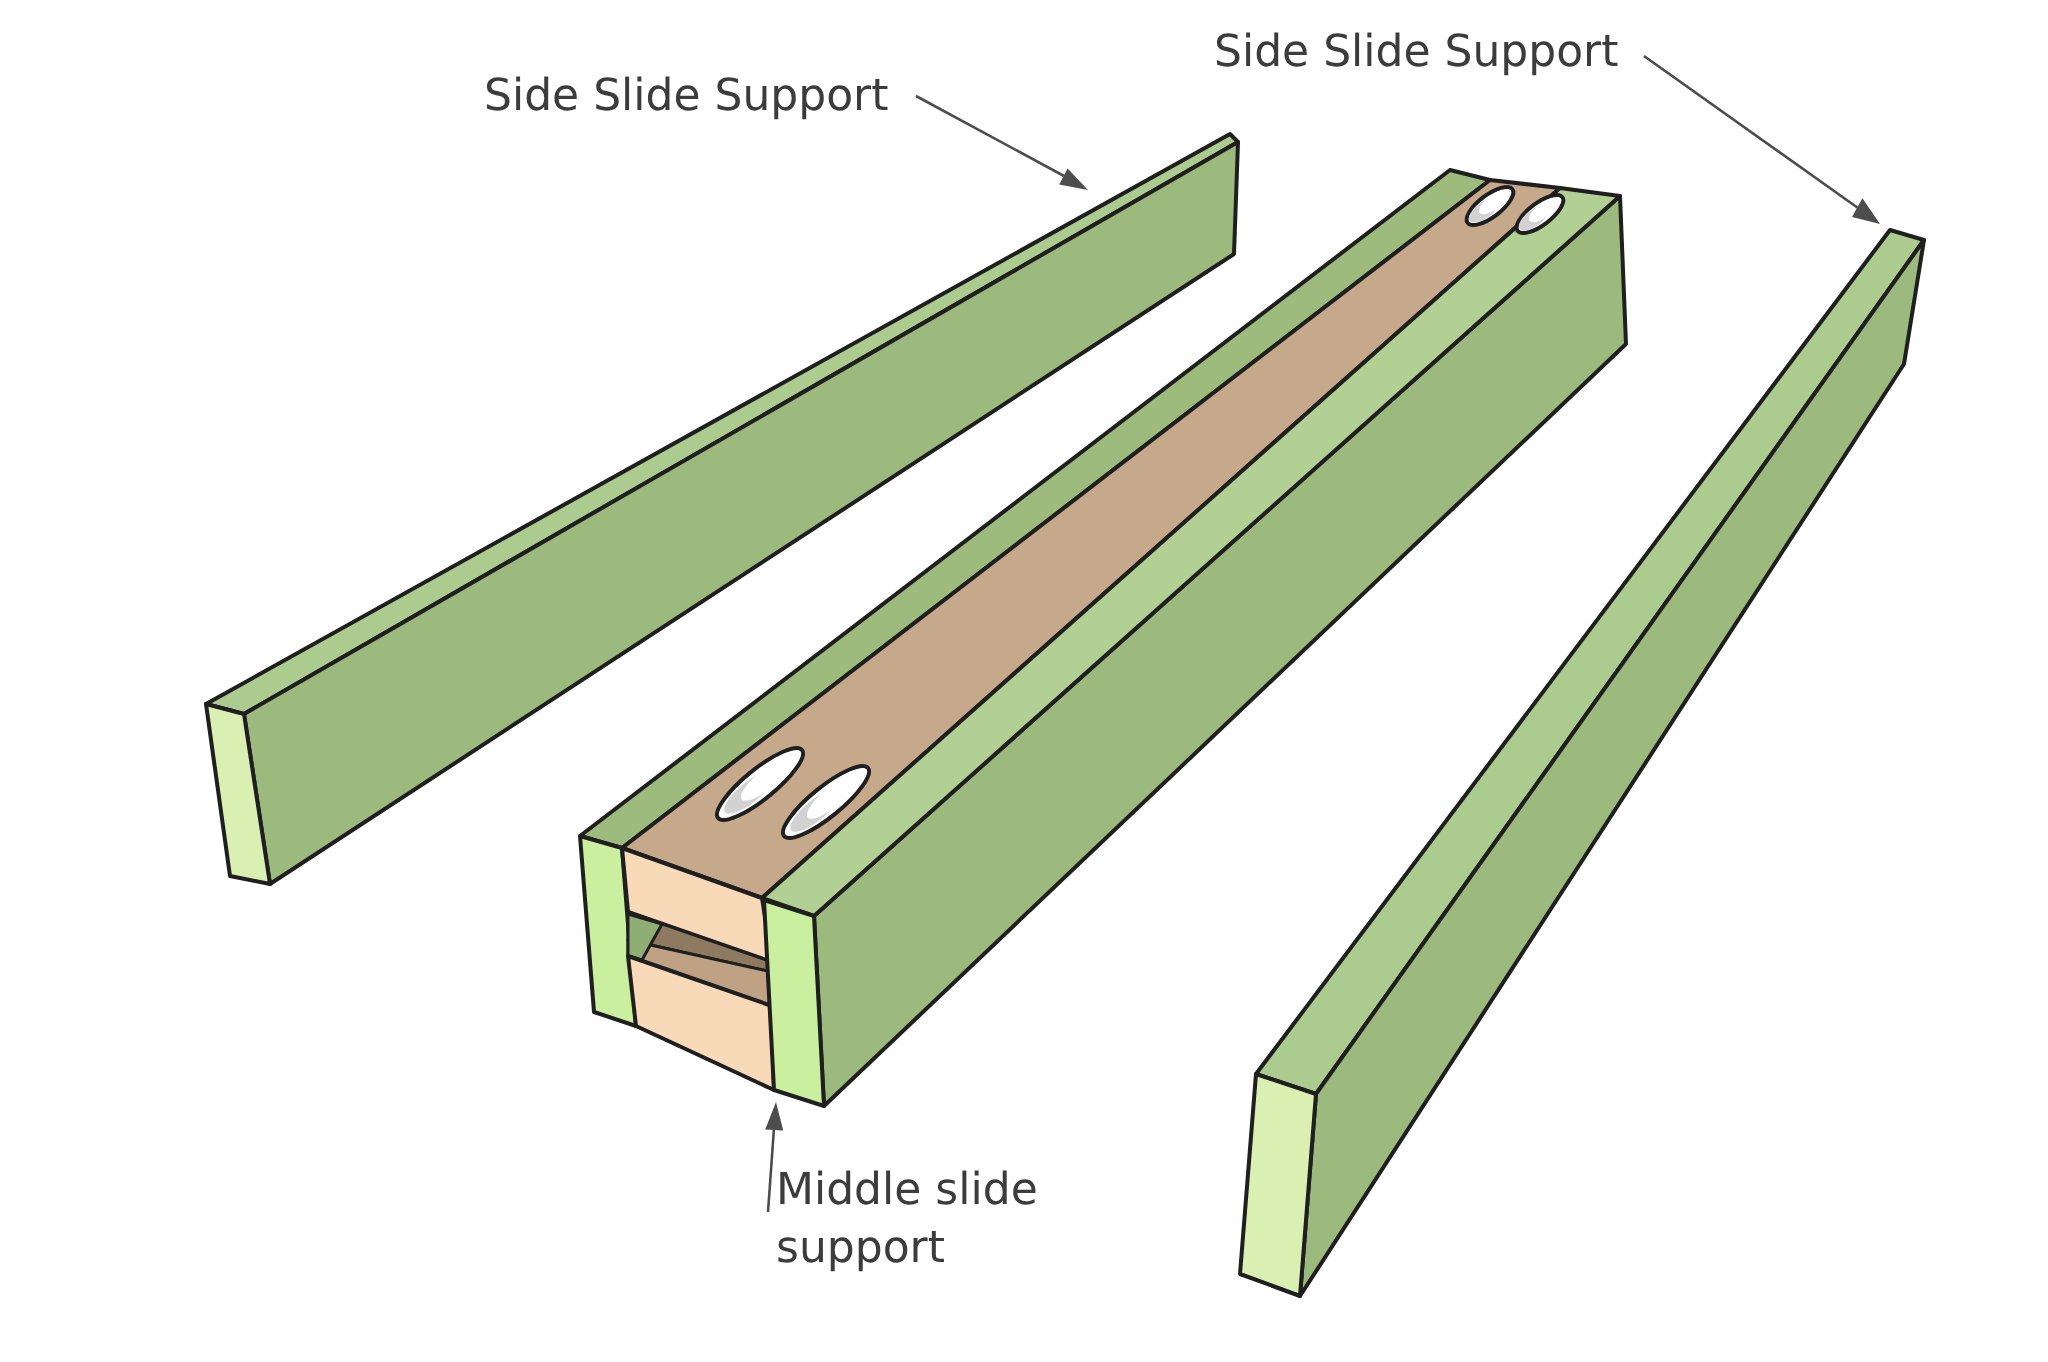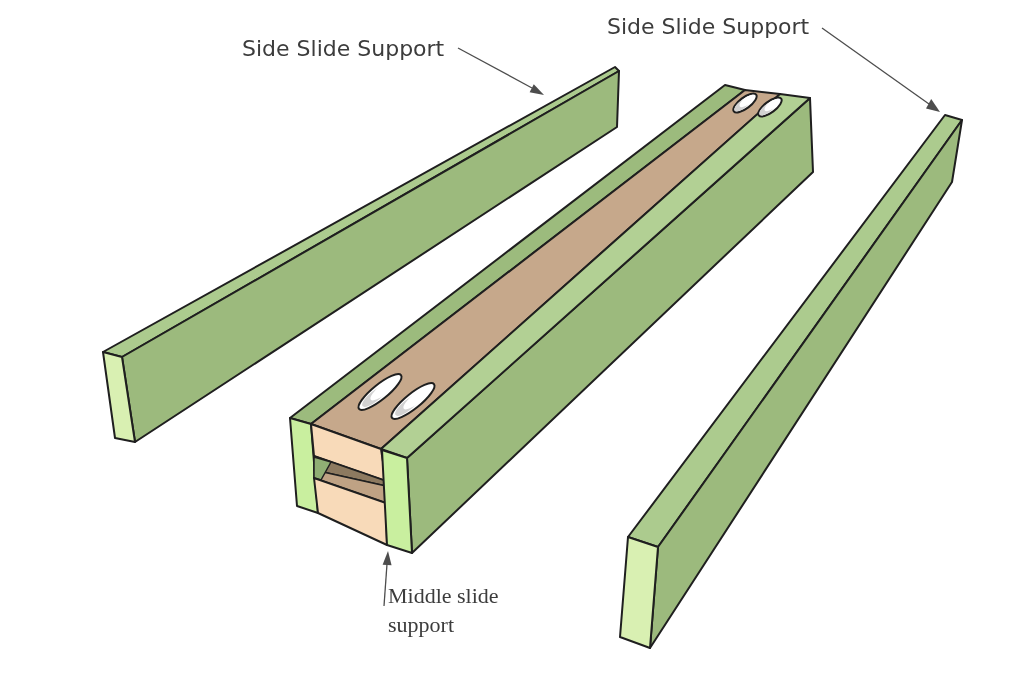--- a/index.html
+++ b/index.html
@@ -100,16 +100,16 @@
       <polygon points="940,112 926,108.5 931.2,99.1" fill="#4d4d4d"></polygon>
     </g>
     <g>
       <line class="leader" x1="384" y1="606" x2="387" y2="564" stroke="#4d4d4d"></line>
       <polygon points="388,551 391.6,565.3 382.6,564.7" fill="#4d4d4d"></polygon>
     </g>
   </svg>
 
   <div class="callout label-left" style="color: rgb(60, 60, 60);">Side Slide Support</div>
   <div class="callout label-right" style="color: rgb(60, 60, 60);">Side Slide Support</div>
-  <div class="callout label-middle" style="color: rgb(60, 60, 60); font-family: Liberation Serif, serif;">Middle slide
+  <div class="callout label-middle" style="color: rgb(60, 60, 60);">Middle slide
 support</div>
 
 </div>
 
 </body></html>

